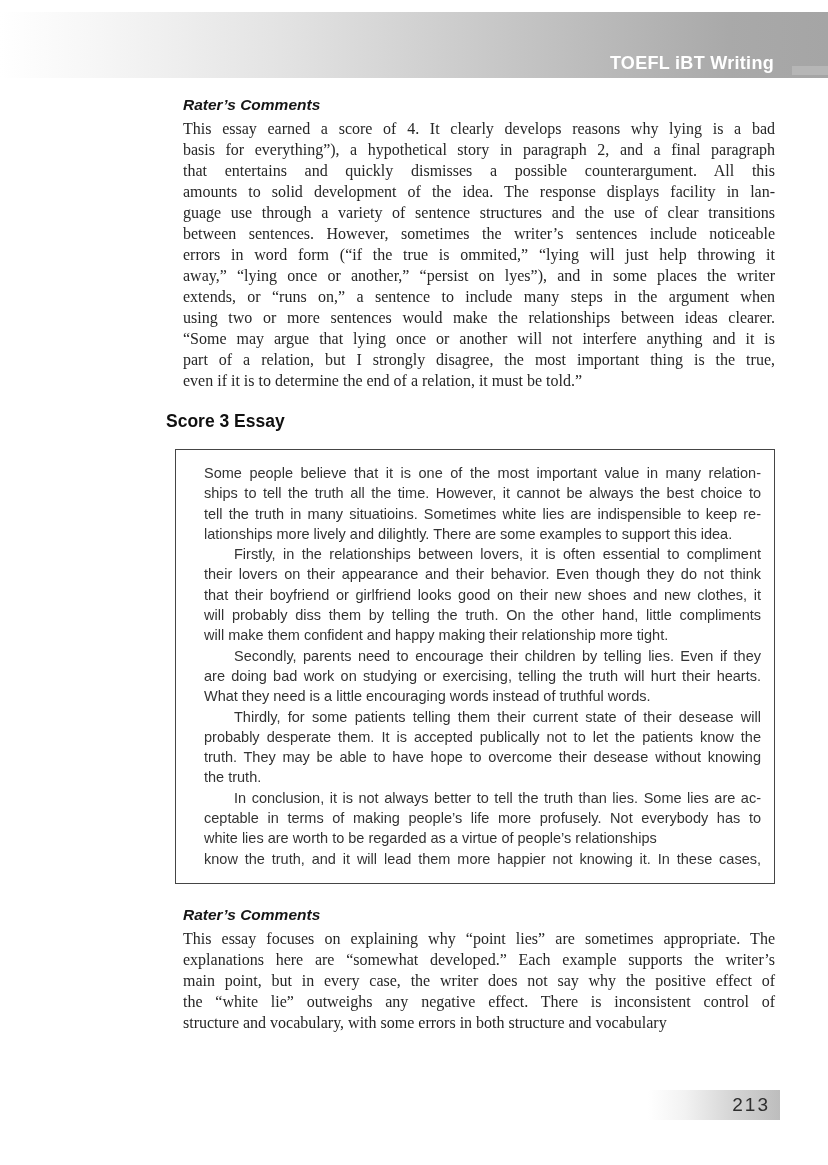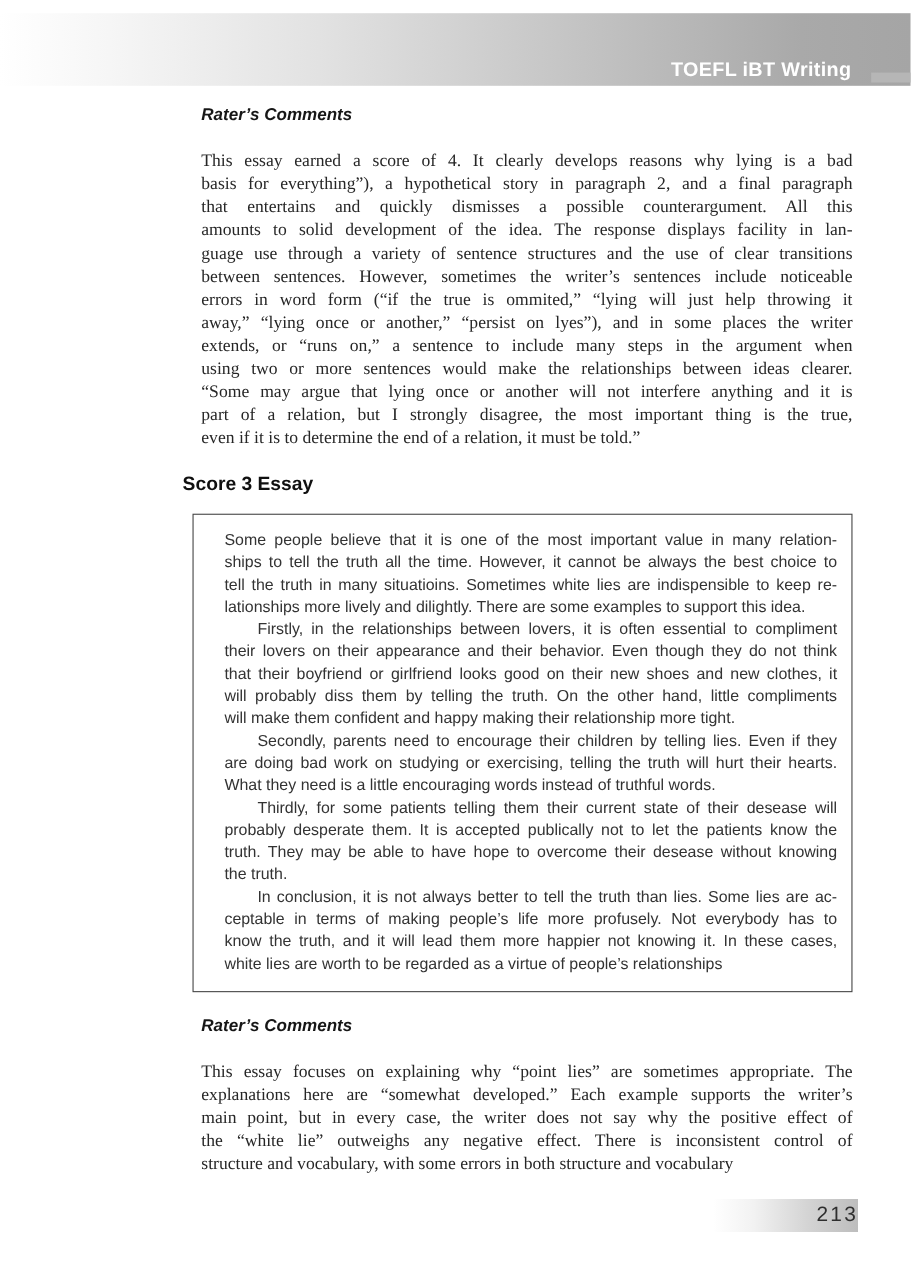--- a/index.html
+++ b/index.html
@@ -31,21 +31,21 @@
 
   .rater-heading {
     font-family:"Liberation Sans", sans-serif;
     font-weight:bold; font-style:italic;
     font-size:15.5px; line-height:16px; color:#161616;
   }
   .rater-heading.first { margin-top:97px; }
   .rater-heading.second { margin-top:23px; }
 
   .serif-para {
-    margin-top:23px;
+    margin-top:5px;
     font-size:16px; line-height:21px; color:#262626;
   }
 
   .tline { text-align:justify; text-align-last:justify; }
   .tline.lastline { text-align-last:left; }
   .tline.findent { text-indent:30px; }
 
   .score-heading {
     margin:20px 0 0 -17px;
     font-family:"Liberation Sans", sans-serif;
@@ -58,20 +58,21 @@
     border:1.5px solid #454545;
     padding:13px 13px 14px 28px;
     font-family:"Liberation Sans", sans-serif;
     font-size:14.5px; line-height:20.3px; color:#333333;
   }
 
   
   .page-box {
     position:absolute; left:648px; top:1090px;
     box-sizing:border-box; width:132px; height:30px;
+    padding-right:10px;
     display:flex; align-items:center; justify-content:flex-end;
     background:linear-gradient(to right,
       #ffffff 0%, #f2f2f2 28%, #d4d4d4 65%, #bdbdbd 100%);
     font-family:"Liberation Sans", sans-serif;
     font-size:19px; color:#2e2e2e; letter-spacing:2px;
   }
 </style>
 </head>
 <body>
 
@@ -125,22 +126,22 @@
         </div>
         <div>
           <div class="tline findent">Thirdly, for some patients telling them their current state of their desease will</div>
           <div class="tline">probably desperate them. It is accepted publically not to let the patients know the</div>
           <div class="tline">truth. They may be able to have hope to overcome their desease without knowing</div>
           <div class="tline lastline">the truth.</div>
         </div>
         <div>
           <div class="tline findent">In conclusion, it is not always better to tell the truth than lies. Some lies are ac-</div>
           <div class="tline">ceptable in terms of making people’s life more profusely. Not everybody has to</div>
+          <div class="tline lastline">white lies are worth to be regarded as a virtue of people’s relationships</div>
           <div class="tline">know the truth, and it will lead them more happier not knowing it. In these cases,</div>
-          <div class="tline lastline">white lies are worth to be regarded as a virtue of people’s relationships</div>
         </div>
       </div>
 
     <div class="rater-heading second">Rater’s Comments</div>
 
     <div class="serif-para">
         <div class="tline">This essay focuses on explaining why “point lies” are sometimes appropriate. The</div>
         <div class="tline">explanations here are “somewhat developed.” Each example supports the writer’s</div>
         <div class="tline">main point, but in every case, the writer does not say why the positive effect of</div>
         <div class="tline">the “white lie” outweighs any negative effect. There is inconsistent control of</div>

